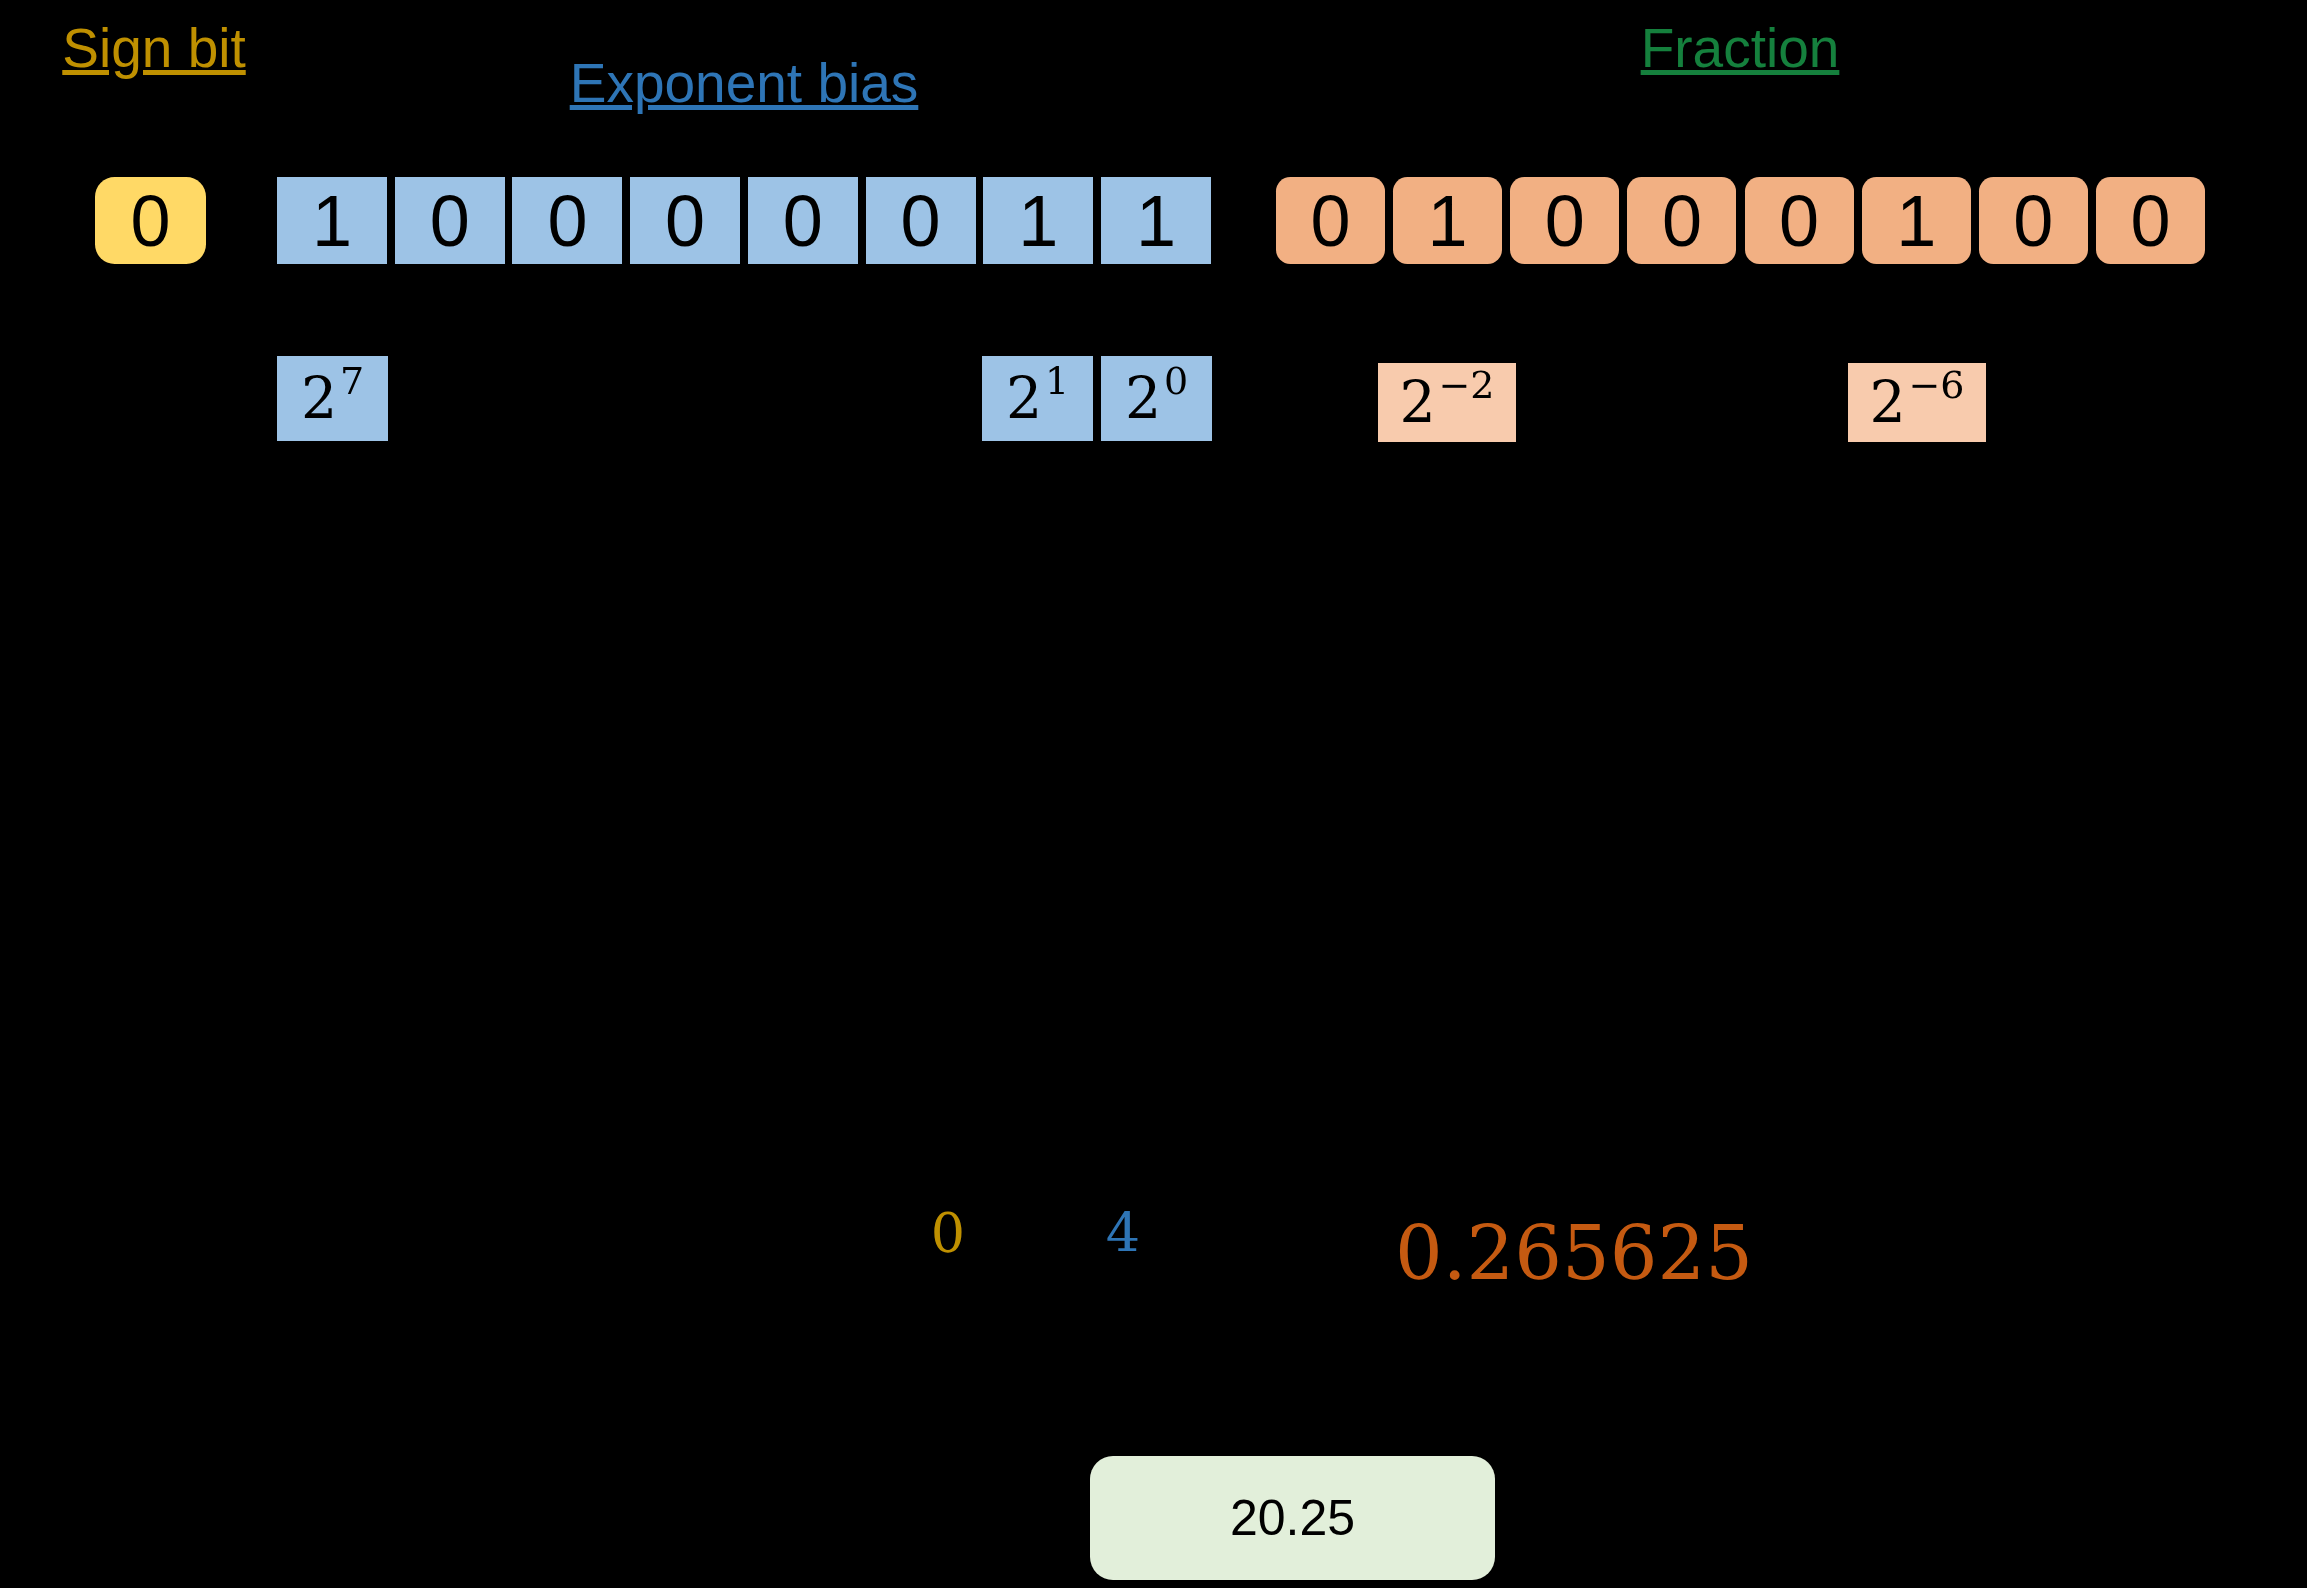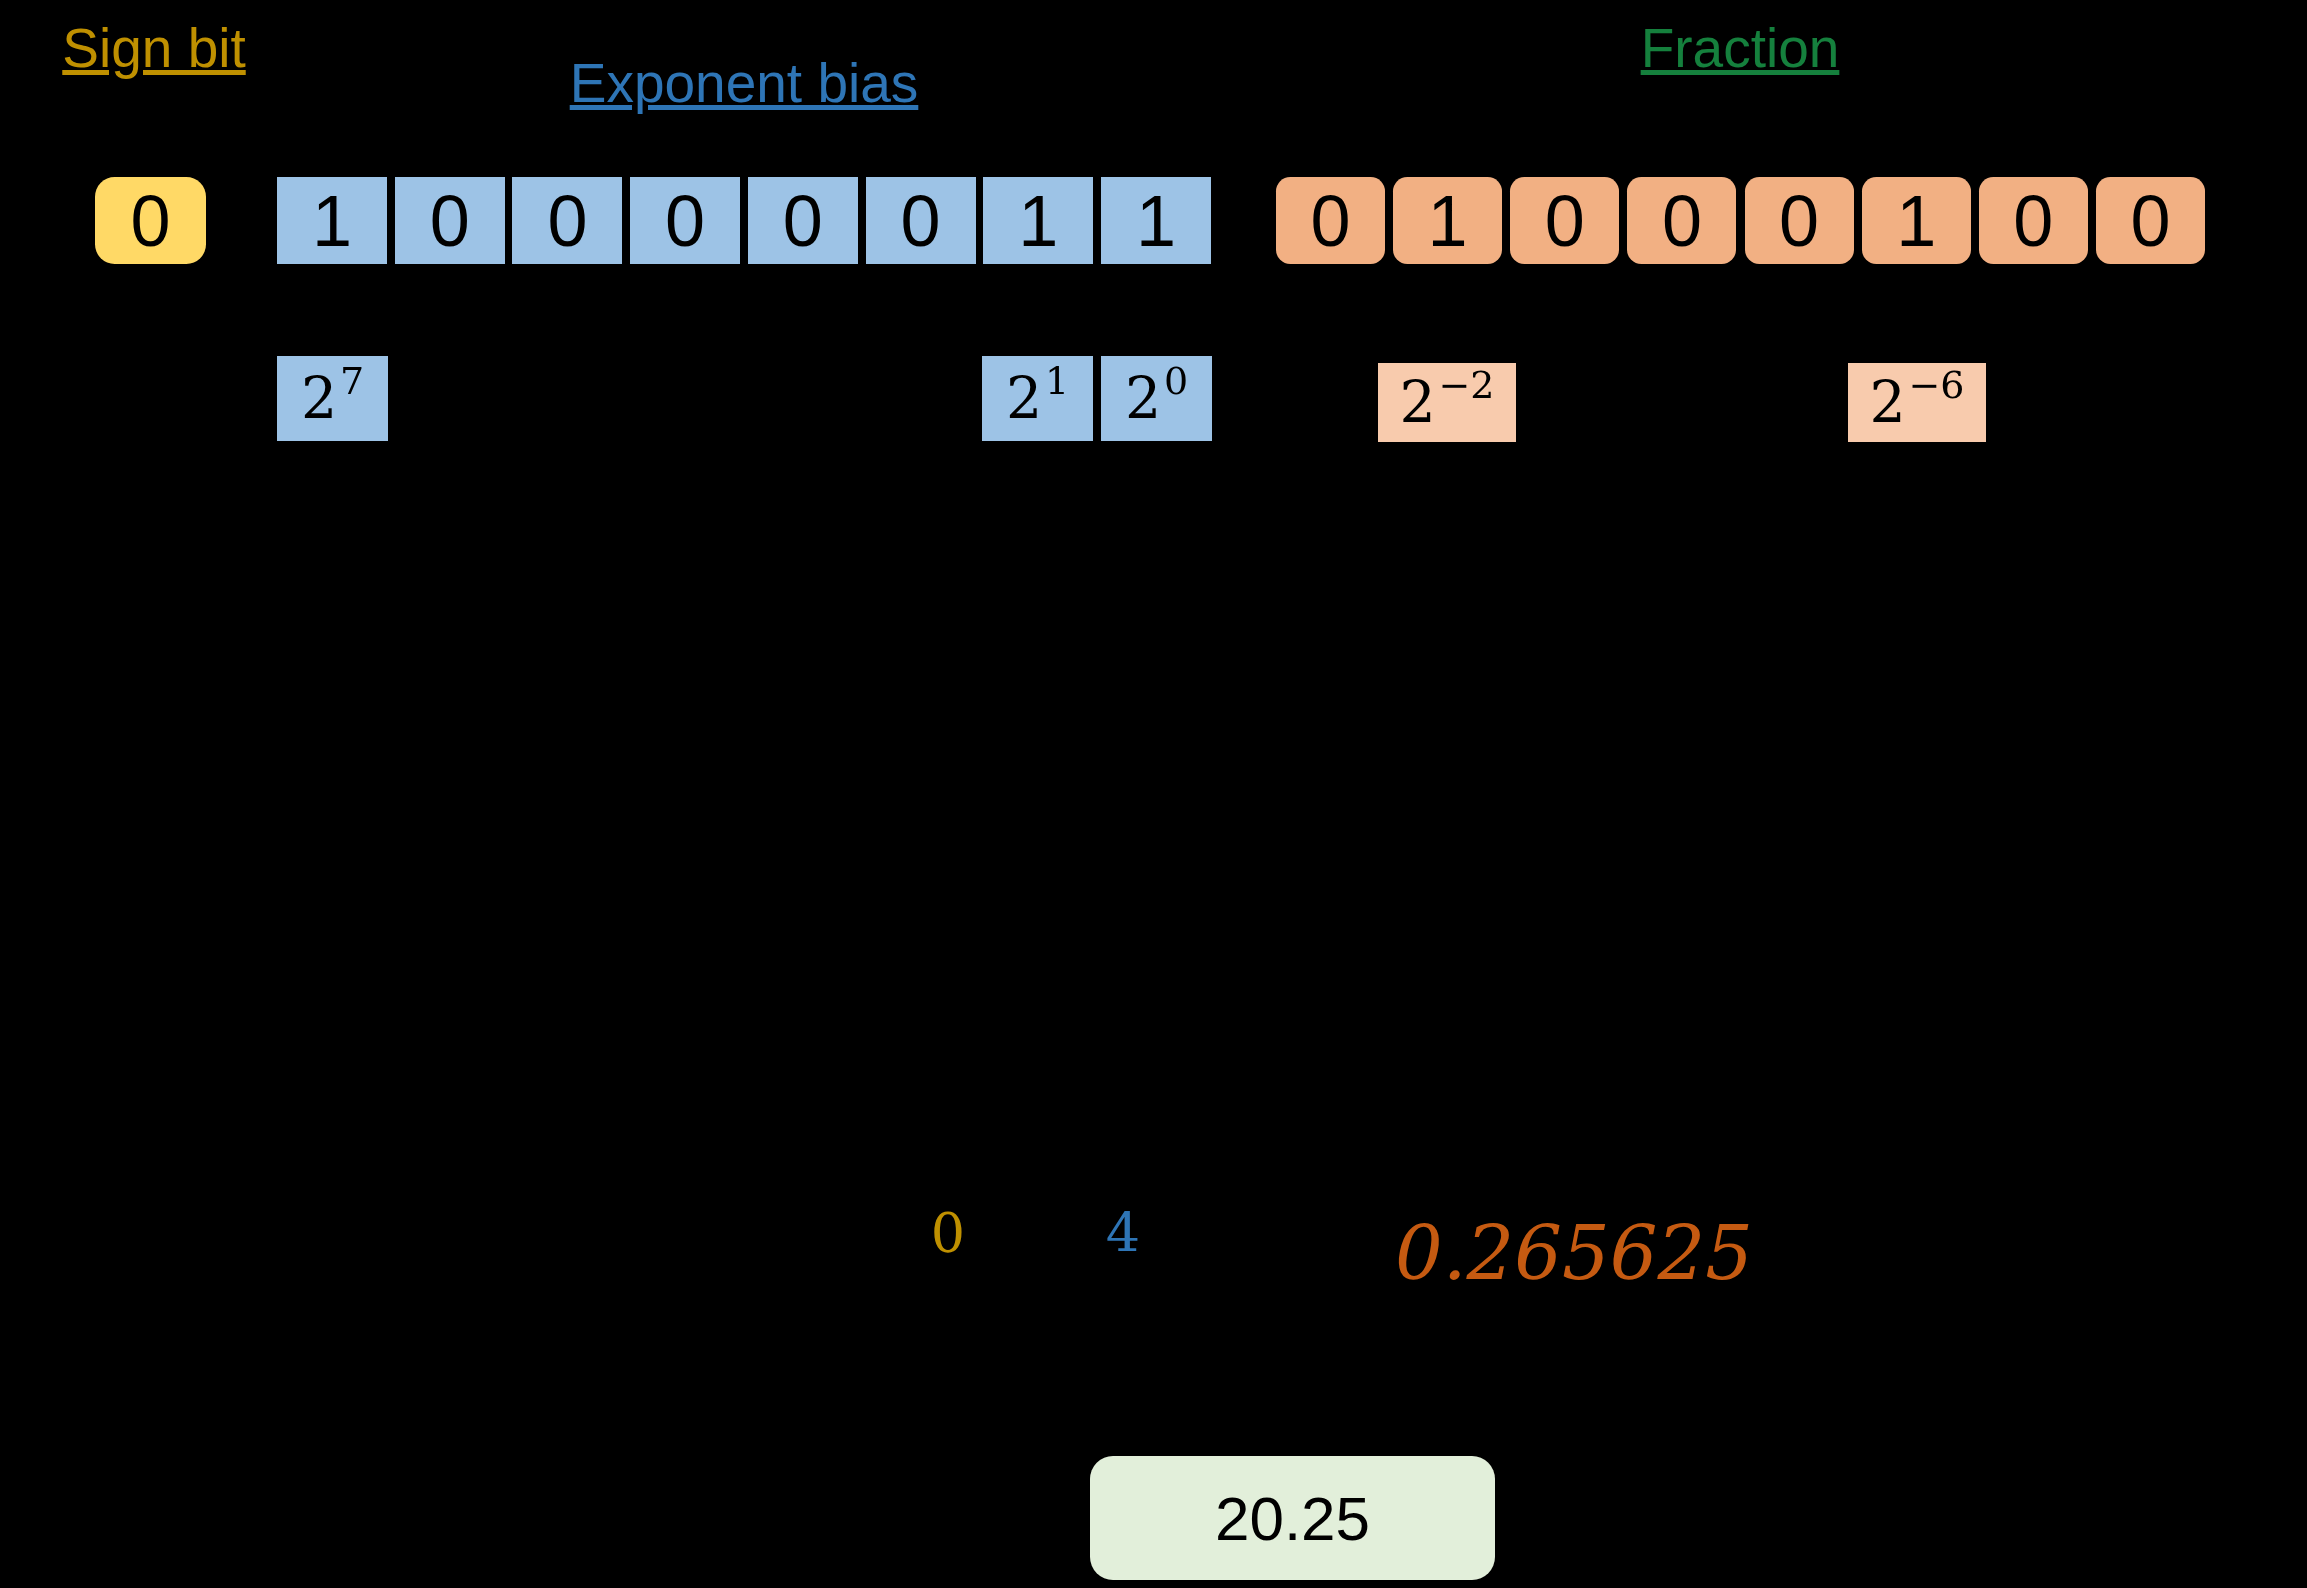--- a/index.html
+++ b/index.html
@@ -32,27 +32,27 @@
     position:absolute;display:flex;align-items:center;justify-content:center;
     font-family:"DejaVu Serif",serif;color:#000;line-height:1;
   }
   .pow-blue{background:#9DC3E6;width:111px;height:85px;top:356px;font-size:57px;}
   .pow-peach{background:#F8CBAD;width:138px;height:79px;top:363px;font-size:57px;}
   .pow sup{font-size:38px;position:relative;top:-18px;margin-left:2.7px;line-height:1;}
 
   .value{position:absolute;font-family:"DejaVu Serif",serif;line-height:1;transform:translateX(-50%);white-space:nowrap;}
   .value-sign{left:948px;top:1207px;font-size:54px;color:#BF9000;}
   .value-exp{left:1123px;top:1207px;font-size:54px;color:#2E75B6;}
-  .value-frac{left:1574px;top:1216px;font-size:75px;color:#C55A11;font-style:italic;}
+  .value-frac{left:1574px;top:1216px;font-size:75px;color:#C55A11;}
 
   .result-box{
     position:absolute;left:1090px;top:1456px;width:405px;height:124px;
     background:#E2EFDA;border-radius:23px;
     display:flex;align-items:center;justify-content:center;
-    font-size:62px;color:#000;
+    font-size:50px;color:#000;
   }
 </style>
 </head>
 <body>
 
 <div class="canvas">
 
   <div class="label label-gold" style="left:154px;">Sign bit</div>
   <div class="label label-blue" style="left:744px;margin-top:35px;">Exponent bias</div>
   <div class="label label-orange" style="left:1740px;">Fraction</div>

